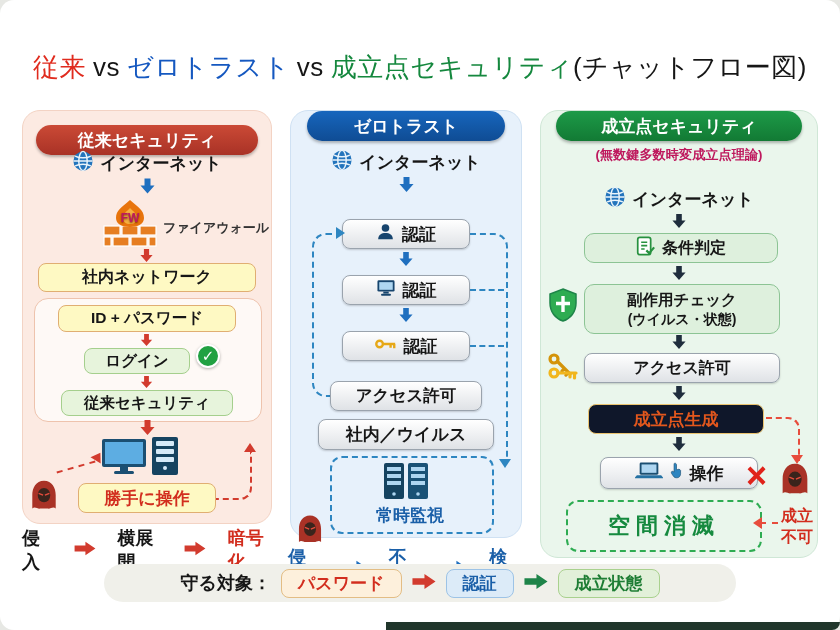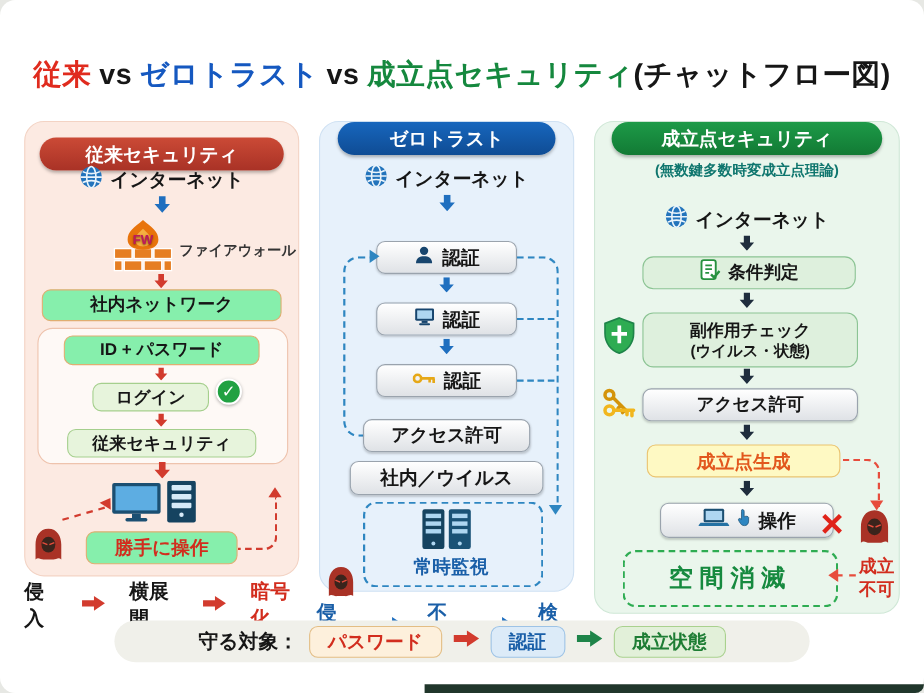--- a/index.html
+++ b/index.html
@@ -2,32 +2,32 @@
 <html><head>
 <meta charset="utf-8">
 <style>
   html,body{margin:0;padding:0}
   #stage{position:relative;width:840px;height:630px;background:#e7e8e4;overflow:hidden;
          font-family:"Liberation Sans","DejaVu Sans",sans-serif;color:#161616}
   #card{position:absolute;inset:0;background:#ffffff;border-radius:14px}
   .abs{position:absolute}
   .flexc{display:flex;align-items:center;justify-content:center}
   .bold{font-weight:bold}
-  .title{left:0;top:50px;width:840px;text-align:center;font-size:26px;font-weight:bold;letter-spacing:.5px}
+  .title{left:0;top:50px;width:840px;text-align:center;font-size:26px;font-weight:normal;letter-spacing:.5px}
   .title .vs{margin:0 7px;color:#161616}
   .t-red{color:#e02b1e}.t-blue{color:#1558c0}.t-green{color:#15883e}
   .col{border-radius:18px;box-sizing:border-box}
   .pill{border-radius:16px;color:#fff;font-weight:bold;display:flex;align-items:center;justify-content:center;
         box-shadow:0 2px 3px rgba(0,0,0,.28);font-size:17px}
   .box{display:flex;align-items:center;justify-content:center;font-weight:bold;box-sizing:border-box;gap:7px}
-  .cream{background:#86efac;border:1.6px solid #e0ae72;border-radius:8px}
+  .cream{background:#fef9c3;border:1.6px solid #e0ae72;border-radius:8px}
   .greenlite{background:#e7f4dc;border:1.6px solid #a5cf8d;border-radius:8px}
   .steel{background:linear-gradient(#ffffff,#dfe2e6);border:1.6px solid #9aa3ad;border-radius:8px;box-shadow:0 1px 2px rgba(0,0,0,.18)}
   .greenbox{background:#def0dd;border:1.6px solid #8cc494;border-radius:10px}
-  .orangebox{background:#fef9c3;border:1.6px solid #eac36f;border-radius:8px}
+  .orangebox{background:#0f172a;border:1.6px solid #eac36f;border-radius:8px}
   .inetrow{display:flex;align-items:center;justify-content:center;gap:6px;font-weight:bold;font-size:17px}
   .va{display:block}
   .dline{height:0;border-top:2.5px dashed #d23b2e}
   .tri{position:absolute;width:0;height:0}
   .tri-up{border-left:6px solid transparent;border-right:6px solid transparent;border-bottom:9px solid var(--c)}
   .tri-down{border-left:6px solid transparent;border-right:6px solid transparent;border-top:9px solid var(--c)}
   .tri-right{border-top:6px solid transparent;border-bottom:6px solid transparent;border-left:9px solid var(--c)}
   .tri-left{border-top:6px solid transparent;border-bottom:6px solid transparent;border-right:9px solid var(--c)}
   .check{width:24px;height:24px;border-radius:50%;background:#21a142;color:#fff;font-size:15px;font-weight:bold;
          display:flex;align-items:center;justify-content:center;border:2px solid #fff;box-shadow:0 1px 3px rgba(0,0,0,.3);box-sizing:border-box}
@@ -307,21 +307,21 @@
         </svg></span>
     <span>検知</span>
   </div>
 
   <div class="abs col" style="left:540px;top:110px;width:278px;height:448px;background:#eaf6ec;border:1px solid #cfe7d6"></div>
 
   <div class="abs pill" style="left:556px;top:111px;width:246px;height:30px;background:linear-gradient(#1d9a48,#127a34)">
     <span>成立点セキュリティ</span>
   </div>
 
-  <div class="abs bold" style="left:540px;top:146px;width:278px;text-align:center;font-size:13.2px;color:#0f766e">(無数鍵多数時変成立点理論)</div>
+  <div class="abs bold" style="left:540px;top:146px;width:278px;text-align:center;font-size:13.2px;color:#be185d">(無数鍵多数時変成立点理論)</div>
 
   <div class="abs inetrow" style="left:540px;top:186px;width:278px">
     <span>
       <svg width="22" height="22" viewBox="0 0 24 24">
           <circle cx="12" cy="12" r="10.5" fill="#2374bc"></circle>
           <g stroke="#eaf4fb" stroke-width="1.6" fill="none">
             <ellipse cx="12" cy="12" rx="4.6" ry="10.5"></ellipse>
             <path d="M1.5 12 h21 M3.5 6.6 c4.5 2.6 12.5 2.6 17 0 M3.5 17.4 c4.5 -2.6 12.5 -2.6 17 0"></path>
           </g>
         </svg>

